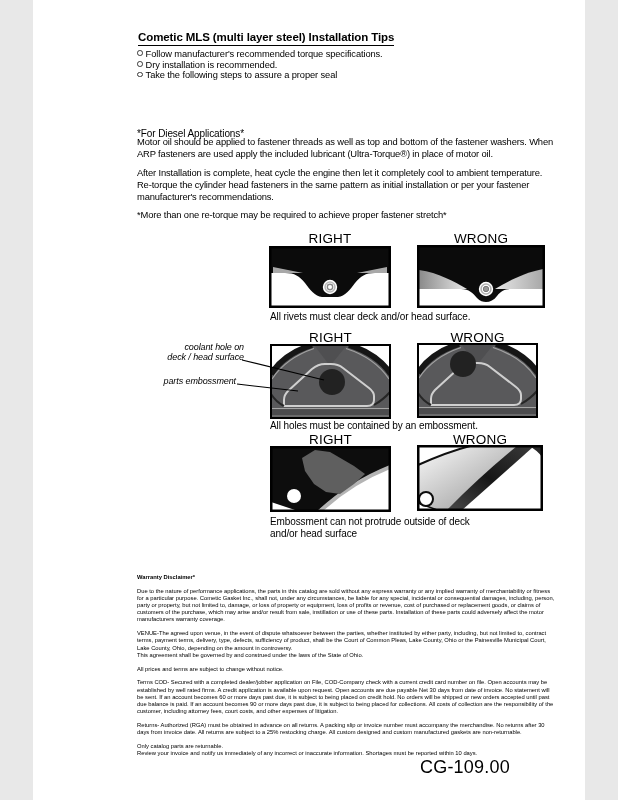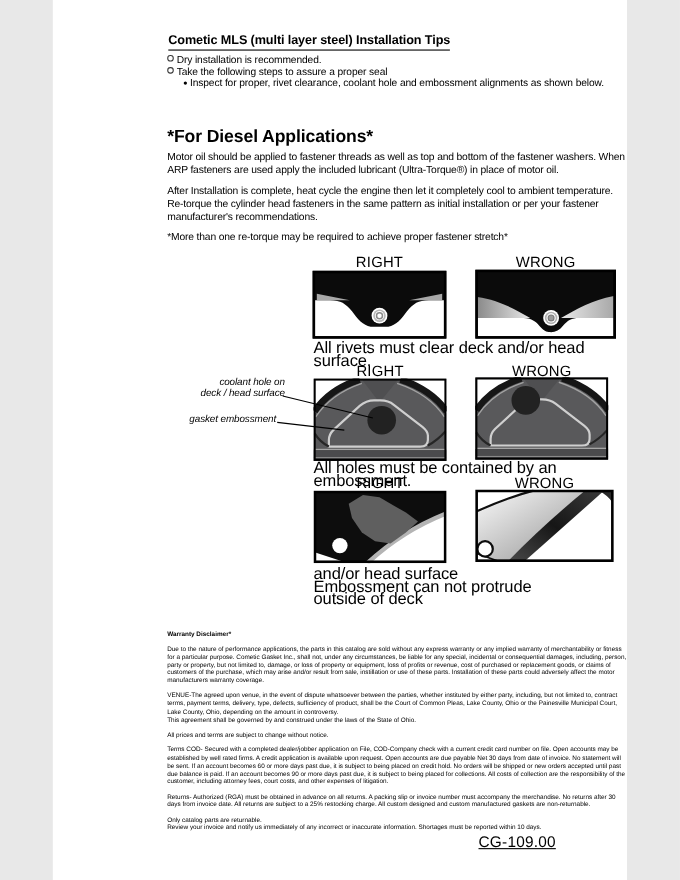--- a/index.html
+++ b/index.html
@@ -1,60 +1,61 @@
 <!DOCTYPE html>
 <html><head>
 <meta charset="utf-8">
 <style>
   html,body{margin:0;padding:0;background:#e8e8e8;}
   .page{
     position:relative; width:522px; height:800px; background:#ffffff;
     font-family:"Liberation Sans", sans-serif; color:#000; overflow:hidden;
     margin:0 auto;
+    padding-left:30px;
   }
   .abs{position:absolute;}
   .doc-title{
     font-size:11.5px; font-weight:bold; letter-spacing:-0.1px;
     border-bottom:1.5px solid #000; padding-bottom:2px; display:inline-block;
   }
   .bullet-list{font-size:9.3px; line-height:10.6px; letter-spacing:-0.1px;}
   .bullet-item{white-space:nowrap;}
   .sub-bullet-item{white-space:nowrap; padding-left:15px;}
   .b-open{
     display:inline-block; width:3.6px; height:3.6px; border:0.9px solid #3a3a3a;
     border-radius:50%; margin-right:3px; vertical-align:1px;
   }
   .b-fill{
     display:inline-block; width:3.2px; height:3.2px; background:#000;
     border-radius:50%; margin-right:2.5px; vertical-align:1px;
   }
-  .section-heading{font-size:16px; font-weight:bold; letter-spacing:-0.1px;}
+  .section-heading{font-size:10px; font-weight:normal; letter-spacing:-0.1px;margin-top:12px;}
   .body-text{font-size:9.4px; line-height:12.2px; letter-spacing:-0.15px; width:421px;}
   .diag-label{font-size:13.5px; text-align:center; letter-spacing:0.2px;}
-  .caption{font-size:15px; letter-spacing:-0.1px; line-height:11.5px;}
+  .caption{font-size:10px; letter-spacing:-0.1px; line-height:11.5px;}
   .side-label{font-size:9px; line-height:9.8px; text-align:right; letter-spacing:-0.1px;font-style:italic;}
   .disclaimer{width:419px; font-size:5.8px; line-height:7.1px; letter-spacing:0;}
   .disclaimer .block{margin-bottom:6.8px;}
   .disc-heading{font-weight:bold; margin-bottom:7px;}
-  .page-number{font-size:14px; letter-spacing:0.2px;text-decoration:underline;}
+  .page-number{font-size:18px; letter-spacing:0.2px;}
   svg{display:block;}
 </style>
 </head>
 <body>
 
 <div class="page">
 
   <div class="abs" style="left:105px; top:27px;">
     <span class="doc-title">Cometic MLS (multi layer steel) Installation Tips</span>
   </div>
 
   <div class="abs bullet-list" style="left:104px; top:49px;">
+    <div class="bullet-item"><span class="b-open"></span><span>Follow manufacturer's recommended torque specifications.</span></div>
     <div class="bullet-item"><span class="b-open"></span><span>Dry installation is recommended.</span></div>
     <div class="bullet-item"><span class="b-open"></span><span>Take the following steps to assure a proper seal</span></div>
-    <div class="sub-bullet-item"><span class="b-fill"></span><span>Inspect for proper, rivet clearance, coolant hole and embossment alignments as shown below.</span></div>
   </div>
 
   <div class="abs section-heading" style="left:104px; top:116px;">*For Diesel Applications*</div>
   <div class="abs body-text" style="left:104px; top:136px;">Motor oil should be applied to fastener threads as well as top and bottom of the fastener washers. When ARP fasteners are used apply the included lubricant (Ultra-Torque®) in place of motor oil.</div>
   <div class="abs body-text" style="left:104px; top:209px;">*More than one re-torque may be required to achieve proper fastener stretch*</div>
   <div class="abs body-text" style="left:104px; top:167px;">After Installation is complete, heat cycle the engine then let it completely cool to ambient temperature. Re-torque the cylinder head fasteners in the same pattern as initial installation or per your fastener manufacturer's recommendations.</div>
 
   <div class="abs diag-label" style="left:236px; top:231px; width:122px;">RIGHT</div>
   <div class="abs diag-label" style="left:384px; top:231px; width:128px;">WRONG</div>
 
@@ -98,21 +99,21 @@
 
   <div class="abs caption" style="left:237px; top:311px;">All rivets must clear deck and/or head surface.</div>
 
   <div class="abs diag-label" style="left:237px; top:330px; width:121px;">RIGHT</div>
   <div class="abs diag-label" style="left:384px; top:330px; width:121px;">WRONG</div>
 
   <div class="abs side-label" style="left:104px; top:343px; width:107px;">
     <div>coolant hole on</div>
     <div>deck / head surface</div>
   </div>
-  <div class="abs side-label" style="left:104px; top:377px; width:99px;">gasket embossment</div>
+  <div class="abs side-label" style="left:104px; top:377px; width:99px;">parts embossment</div>
 
   <svg class="abs" style="left:237px; top:344px;" width="121" height="75" viewBox="0 0 121 75">
     <rect x="0" y="0" width="121" height="75" fill="#59595b"></rect>
     <path d="M44,1 L77,1 L60,22 Z" fill="#4f4f51"></path>
     <path d="M1,1 L40,1 Q18,10 7,24 L1,32 Z" fill="#ffffff"></path>
     <path d="M1,30 Q14,10 42,1" stroke="#161616" stroke-width="6" fill="none"></path>
     <path d="M2,35 Q16,14 44,4.5" stroke="#a2a2a2" stroke-width="1.2" fill="none"></path>
     <path d="M121,1 L81,1 Q103,10 114,24 L121,32 Z" fill="#ffffff"></path>
     <path d="M121,30 Q107,10 79,1" stroke="#161616" stroke-width="6" fill="none"></path>
     <path d="M119,35 Q105,14 76,4.5" stroke="#a2a2a2" stroke-width="1.2" fill="none"></path>
@@ -181,22 +182,22 @@
     <path d="M100,1 Q62,32 29,66 L44,66 Q78,36 116,2 Z" fill="url(#g2)"></path>
     <path d="M112,1 L125,1 L125,12 Q120,5 112,1 Z" fill="#2a2a2a"></path>
     <path d="M1,20 Q30,7 53,1" stroke="#101010" stroke-width="2" fill="none"></path>
     <path d="M1,59 L21,66 L1,66 Z" fill="#ffffff"></path>
     <path d="M1,58 L23,66" stroke="#101010" stroke-width="1.5" fill="none"></path>
     <circle cx="9" cy="54" r="7" fill="#ffffff" stroke="#0d0d0d" stroke-width="2"></circle>
     <rect x="1.25" y="1.25" width="123.5" height="63.5" fill="none" stroke="#000" stroke-width="2.5"></rect>
   </svg>
 
   <div class="abs caption" style="left:237px; top:516px; width:230px;">
+    <div>Embossment can not protrude outside of deck</div>
     <div>and/or head surface</div>
-    <div>Embossment can not protrude outside of deck</div>
   </div>
 
   <div class="abs disclaimer" style="left:104px; top:574px;">
     <div class="disc-heading">Warranty Disclaimer*</div>
     <div class="block">
       <div>Due to the nature of performance applications, the parts in this catalog are sold without any express warranty or any implied warranty of merchantability or fitness for a particular purpose.  Cometic Gasket Inc., shall not, under any circumstances, be liable for any special, incidental or consequential damages, including, person, party or property, but not limited to, damage, or loss of property or equipment, loss of profits or revenue, cost of purchased or replacement goods, or claims of customers of the purchase, which may arise and/or result from sale, instillation or use of these parts.  Installation of these parts could adversely affect the motor manufacturers warranty coverage.</div>
     </div>
     <div class="block">
       <div>VENUE-The agreed upon venue, in the event of dispute whatsoever between the parties, whether instituted by either party, including, but not limited to, contract terms, payment terms, delivery, type, defects, sufficiency of product, shall be the Court of Common Pleas, Lake County, Ohio or the Painesville Municipal Court, Lake County, Ohio, depending on the amount in controversy.</div>
       <div>This agreement shall be governed by and construed under the laws of the State of Ohio.</div>

